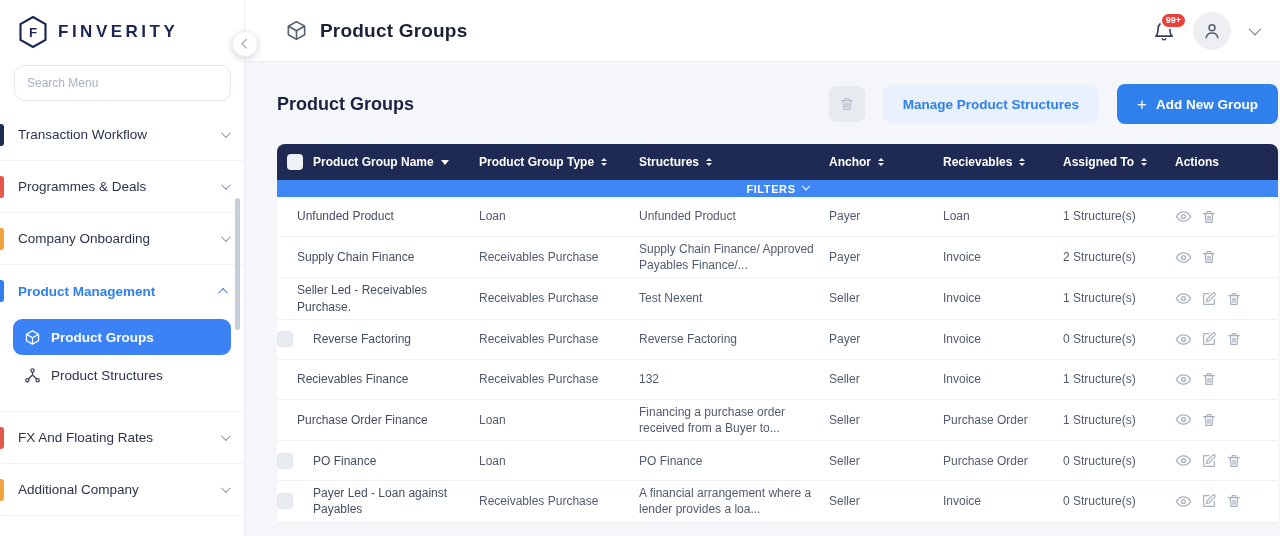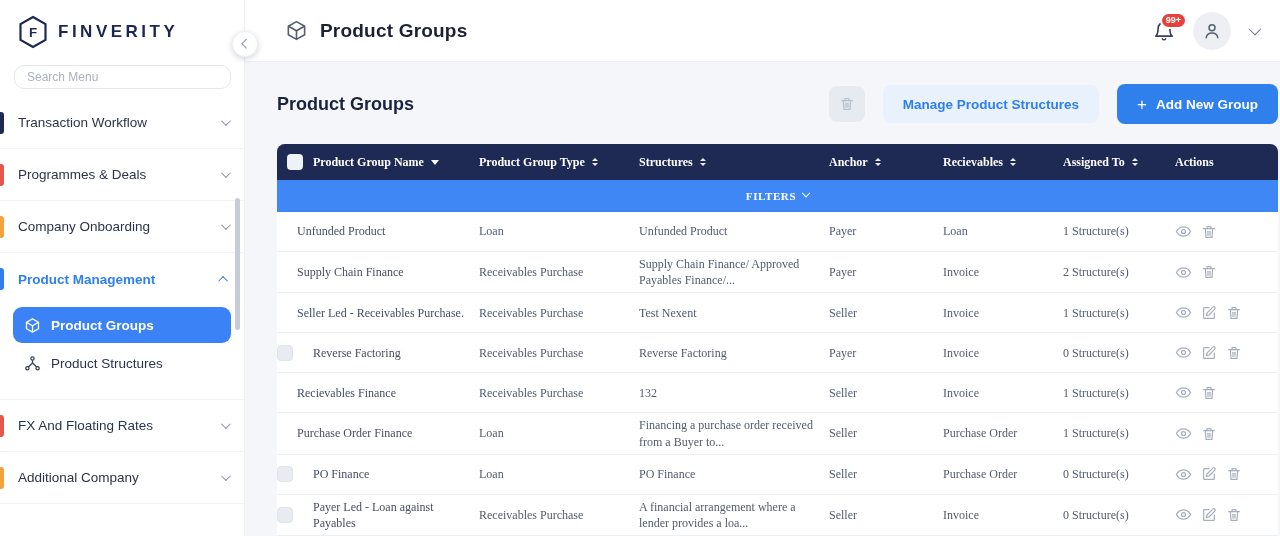--- a/index.html
+++ b/index.html
@@ -4,21 +4,21 @@
 <style>
   * { box-sizing: border-box; margin: 0; padding: 0; }
   html,body { width:1280px; height:536px; }
   body { font-family:"Liberation Sans", sans-serif; background:#f4f6f9; overflow:hidden; }
   .app { position:relative; width:1280px; height:536px; overflow:hidden; background:#f4f6f9; }
 
   
   .sidebar { position:absolute; left:0; top:0; width:245px; height:536px; background:#fff; border-right:1px solid #eceff3; z-index:2; }
   .logo-row { display:flex; align-items:center; gap:10px; padding:15px 16px 12px 18px; }
   .logo-text { font-size:17px; font-weight:700; letter-spacing:3.5px; color:#1b2653; }
-  .search { display:block; width:217px; height:24px; margin:4px 14px 8px 14px; border:1px solid #e4e8ee; border-radius:10px; padding:0 12px; font-size:12px; color:#39415a; outline:none; font-family:inherit; }
+  .search { display:block; width:217px; height:36px; margin:4px 14px 8px 14px; border:1px solid #e4e8ee; border-radius:10px; padding:0 12px; font-size:12px; color:#39415a; outline:none; font-family:inherit; }
   .search::placeholder { color:#a9b1c0; }
   .nav-item { position:relative; display:flex; align-items:center; height:52px; padding:0 16px 0 18px; border-bottom:1px solid #f0f2f6; cursor:pointer; background:#fff; }
   .nav-item.no-border { border-bottom:none;gap:38px; }
   .accent { position:absolute; left:0; top:50%; transform:translateY(-50%); width:4px; height:22px; border-radius:0 3px 3px 0; background:#ccc; }
   .nav-label { flex:1; font-size:13.5px; font-weight:500; color:#2b3449; }
   .nav-item.active-parent .nav-label { color:#2f80ed; font-weight:700; }
   .nav-group { border-bottom:1px solid #f0f2f6; }
   .submenu { padding:0 13px 16px 13px; }
   .subitem { display:flex; align-items:center; gap:10px; height:36px; border-radius:9px; padding:0 11px; margin:2px 0; font-size:13.5px; font-weight:500; color:#2b3449; cursor:pointer; }
   .subitem.active { background:#3b82f6; color:#fff; font-weight:600; }
@@ -49,33 +49,33 @@
   .page-head { display:flex; align-items:center; justify-content:space-between; margin-bottom:20px; }
   .page-head h2 { font-size:18px; font-weight:800; color:#1a2240; }
   .head-actions { display:flex; align-items:center; gap:18px; }
   .trash-btn { width:36px; height:36px; border:none; border-radius:8px; background:#e7eaee; color:#b9c1cd; display:flex; align-items:center; justify-content:center; cursor:not-allowed; }
   .manage-btn { height:38px; border:none; border-radius:8px; background:#e9f1fd; color:#2f80ed; font-weight:700; font-size:13.5px; padding:0 20px; cursor:pointer; font-family:inherit;text-align:right; }
   .add-btn { height:40px; border:none; border-radius:8px; background:#2f80ed; color:#fff; font-weight:700; font-size:13.5px; padding:0 20px; display:flex; align-items:center; gap:9px; cursor:pointer; font-family:inherit; }
   .add-btn .plus { font-size:17px; font-weight:500; line-height:1; }
 
   
   .grid-cols { display:grid; grid-template-columns:36px 166px 160px 190px 114px 120px 112px 1fr; align-items:center; }
-  .table { background:#c4b5fd; border-radius:8px 8px 0 0; overflow:hidden;font-family:Liberation Serif, serif; }
+  .table { background:#c4b5fd; border-radius:8px 8px 0 0; overflow:hidden; }
   .thead { background:#1f2a54; height:36px; color:#fff; }
   .th { font-size:12px; font-weight:700; display:flex; align-items:center; padding-right:8px; cursor:pointer; }
   .th.static { cursor:default; }
   .cb-cell { padding-left:10px; display:flex; align-items:center; }
   .checkbox { display:inline-block; width:16px; height:16px; border-radius:4px; background:#e8ecf1; border:1px solid #dfe3ea; cursor:pointer; }
   .checkbox.hdr { background:#eef1f5; border:none; }
   .sort { display:inline-flex; flex-direction:column; gap:2.5px; margin-left:7px; }
   .sort i { display:block; width:0; height:0; border-left:3.5px solid transparent; border-right:3.5px solid transparent; }
   .sort .up { border-bottom:3.5px solid rgba(255,255,255,.92); }
   .sort .dn { border-top:3.5px solid rgba(255,255,255,.92); }
   .tri-down { display:inline-block; margin-left:7px; width:0; height:0; border-left:4px solid transparent; border-right:4px solid transparent; border-top:5px solid #fff; }
-  .filters-bar { height:32px; background:#3f87f5; display:flex; align-items:center; justify-content:center; gap:7px; color:#fff; font-size:11px; font-weight:700; letter-spacing:.6px; cursor:pointer; }
+  .filters-bar { height:17px; background:#3f87f5; display:flex; align-items:center; justify-content:center; gap:7px; color:#fff; font-size:11px; font-weight:700; letter-spacing:.6px; cursor:pointer; }
   .trow { min-height:40px; border-bottom:1px solid #eef1f4; background:#fff; }
   .cell { font-size:12px; color:#525b6d; padding:4px 10px 4px 0; line-height:1.35; }
   .cell-name { color:#454e61; }
   .actions-cell { display:flex; align-items:center; gap:9px; padding:0; }
   .icon-btn { background:none; border:none; padding:0; color:#a7afbd; display:flex; align-items:center; cursor:pointer; }
   svg { flex-shrink:0; }
 </style>
 </head>
 <body>
 

